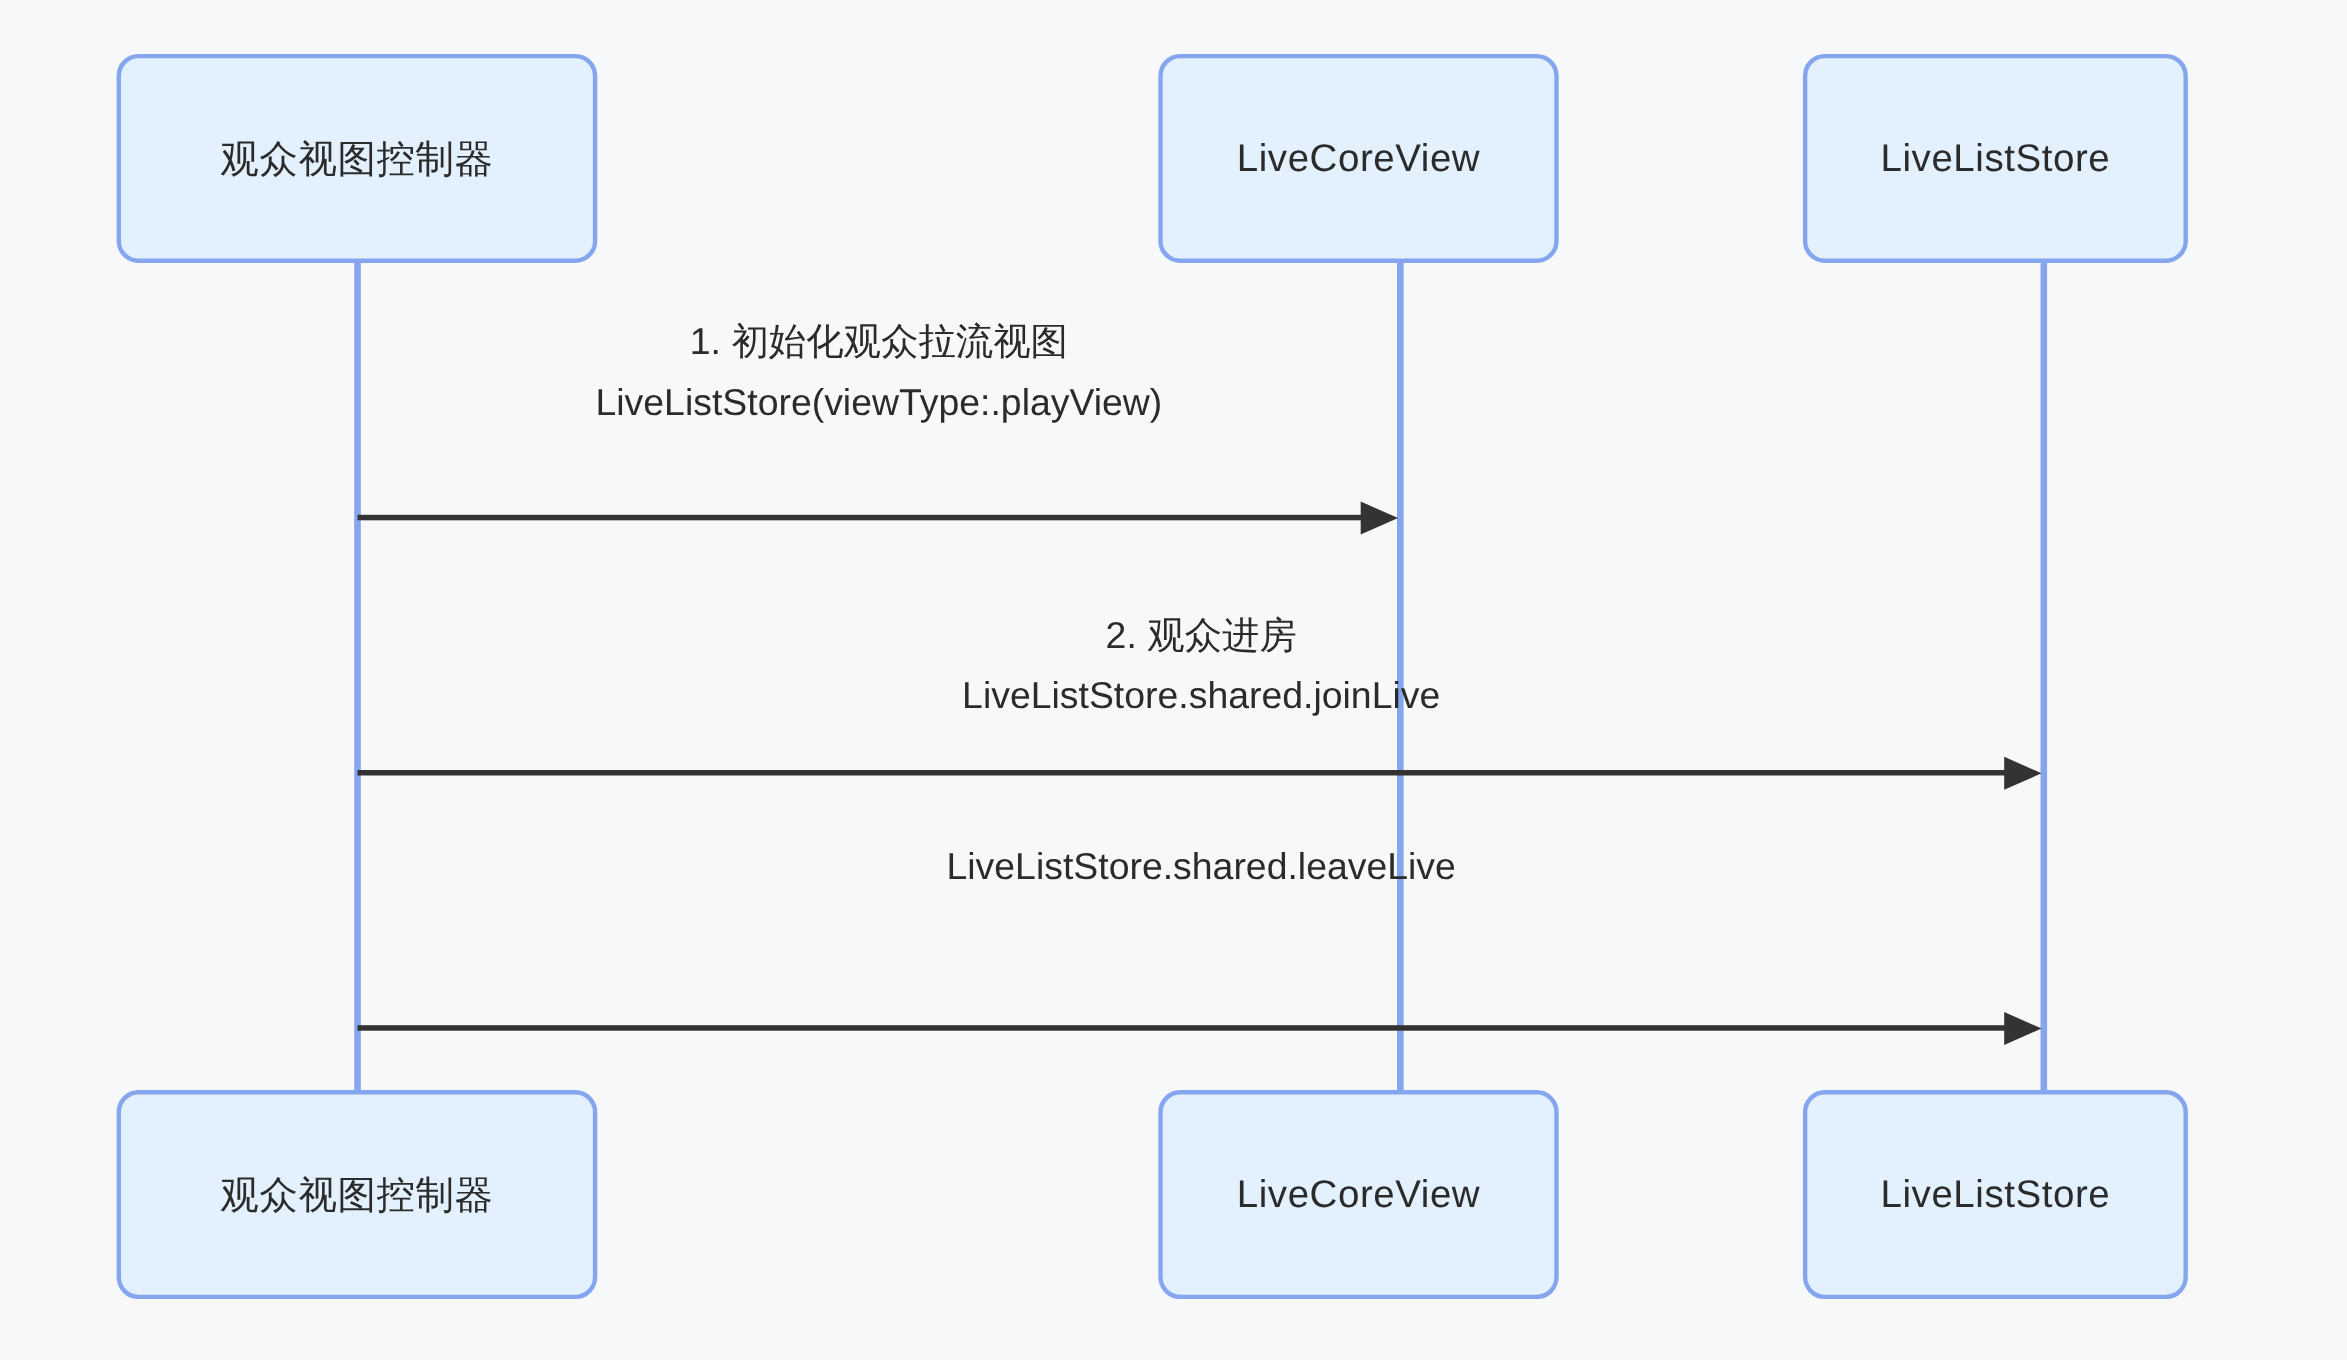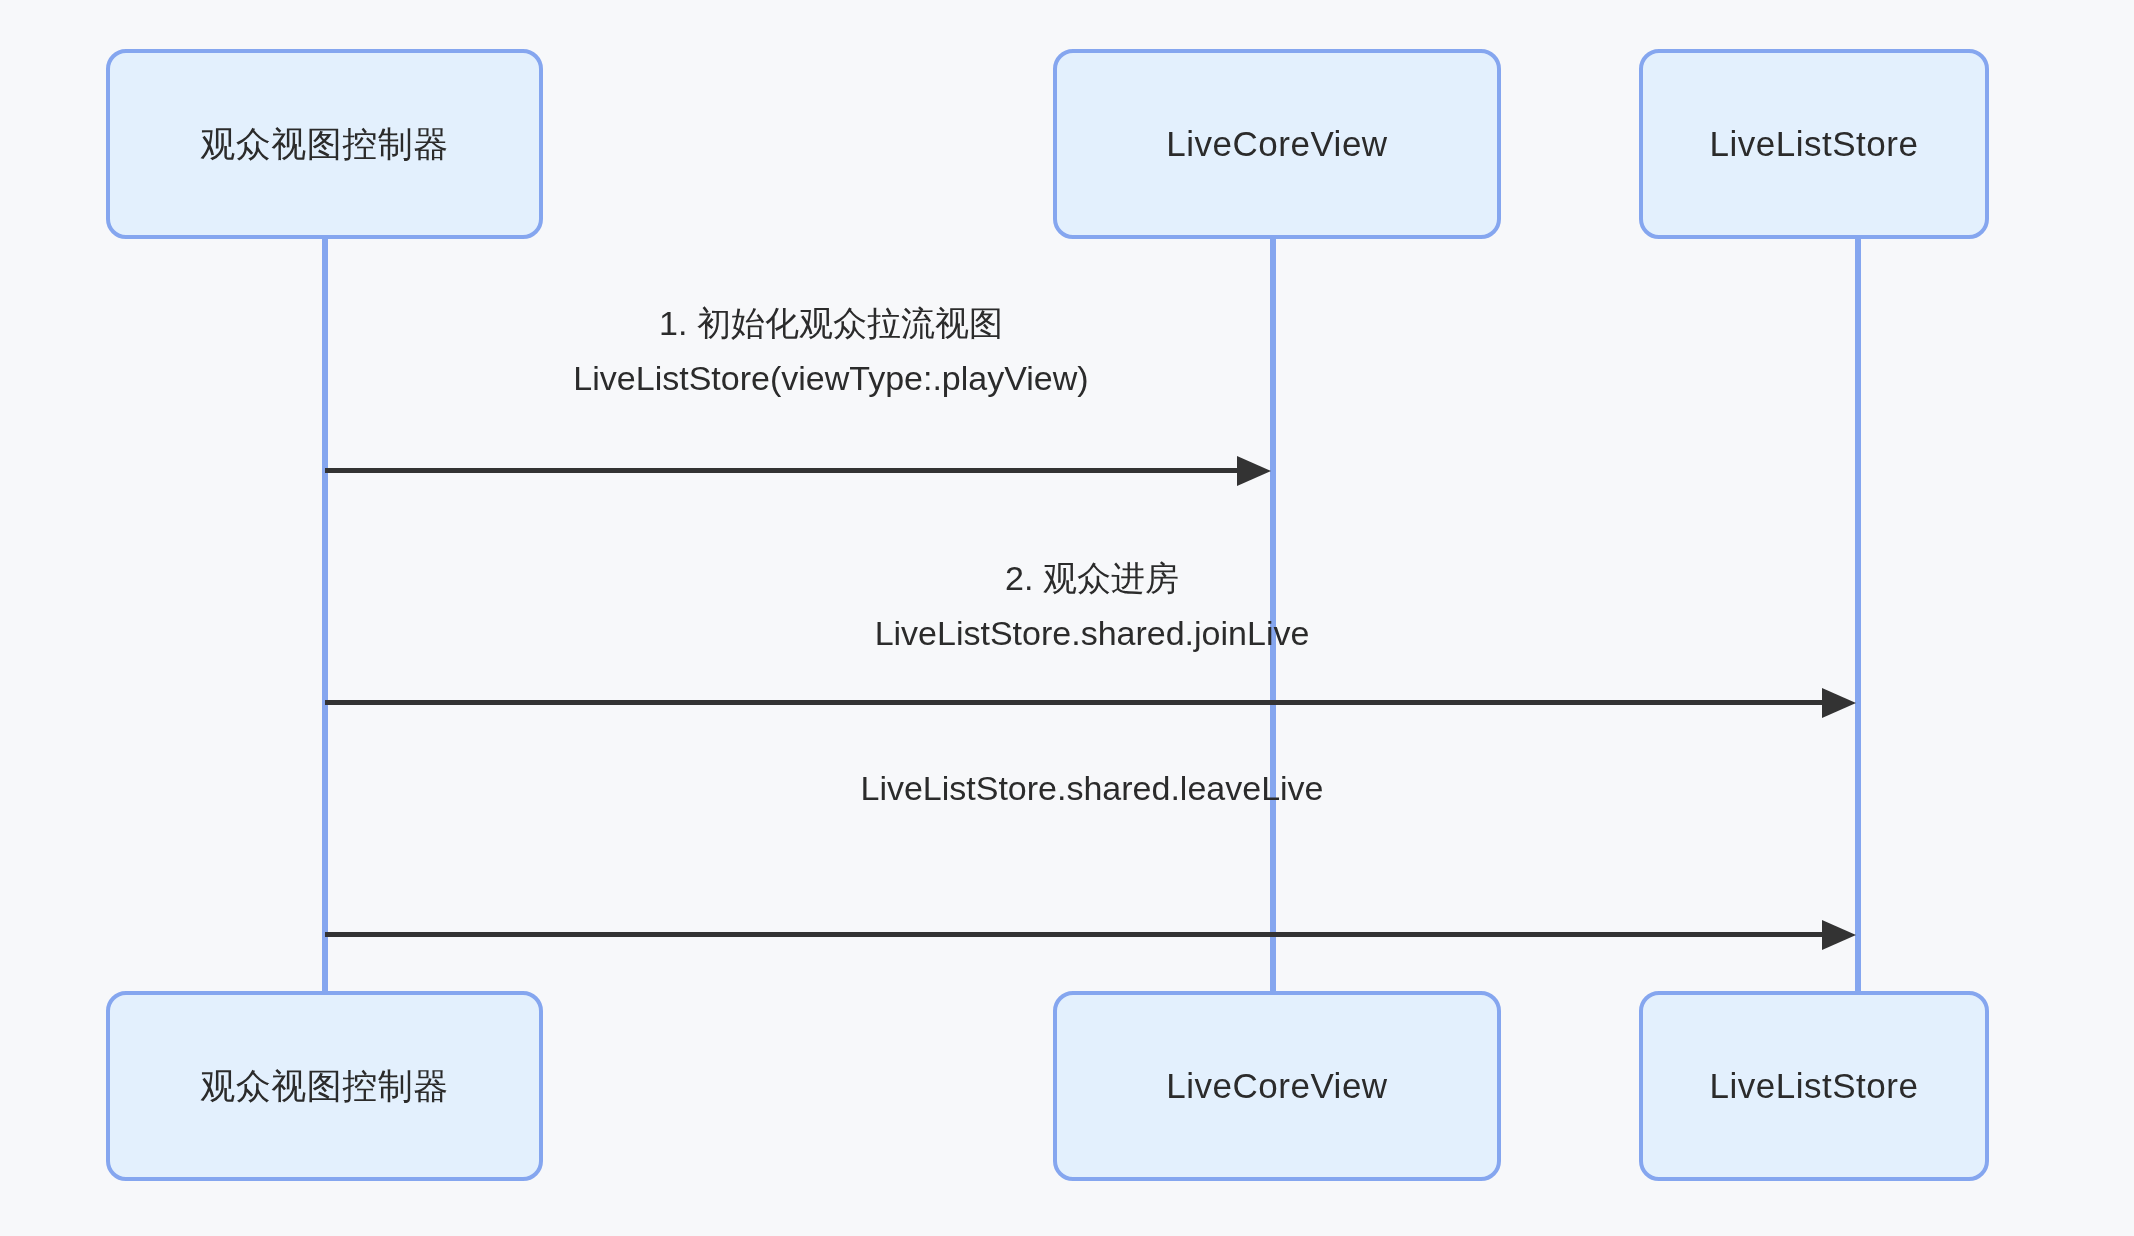--- a/index.html
+++ b/index.html
@@ -25,21 +25,21 @@
     background: var(--actor-fill, #e3f0fd);
     border: 4px solid var(--actor-border, #85a6ef);
     border-radius: 20px;
     display: flex;
     align-items: center;
     justify-content: center;
     font-size: 35px;
     letter-spacing: 0.5px;
   }
   .actor.a1 { left: 106px;  width: 437px; }
-  .actor.a2 { left: 1053px; width: 448px; }
+  .actor.a2 { left: 1053px; width: 364px; }
   .actor.a3 { left: 1639px; width: 350px; }
   .actor.top { top: 49px; }
   .actor.bottom { top: 991px; }
   .lifeline {
     position: absolute;
     top: 239px;
     height: 752px;
     width: 6px;
     background: var(--lifeline, #85a6ef);
   }
@@ -47,21 +47,21 @@
   .lifeline.l2 { left: 1270px; }
   .lifeline.l3 { left: 1855px; }
   .msg {
     position: absolute;
     transform: translateX(-50%);
     text-align: center;
     font-size: 34px;
     line-height: 55px;
     white-space: nowrap;
   }
-  .msg.m1 { left: 799px;  top: 296px; margin-left: 32px; }
+  .msg.m1 { left: 799px;  top: 284px; }
   .msg.m2 { left: 1092px; top: 551px; }
   .msg.m3 { left: 1092px; top: 761px; }
   .arrow-line {
     position: absolute;
     height: 5px;
     background: var(--arrow, #333333);
   }
   .arrow-line.r1 { left: 325px; top: 468px; width: 913px; }
   .arrow-line.r2 { left: 325px; top: 700px; width: 1499px; }
   .arrow-line.r3 { left: 325px; top: 932px; width: 1499px; }

